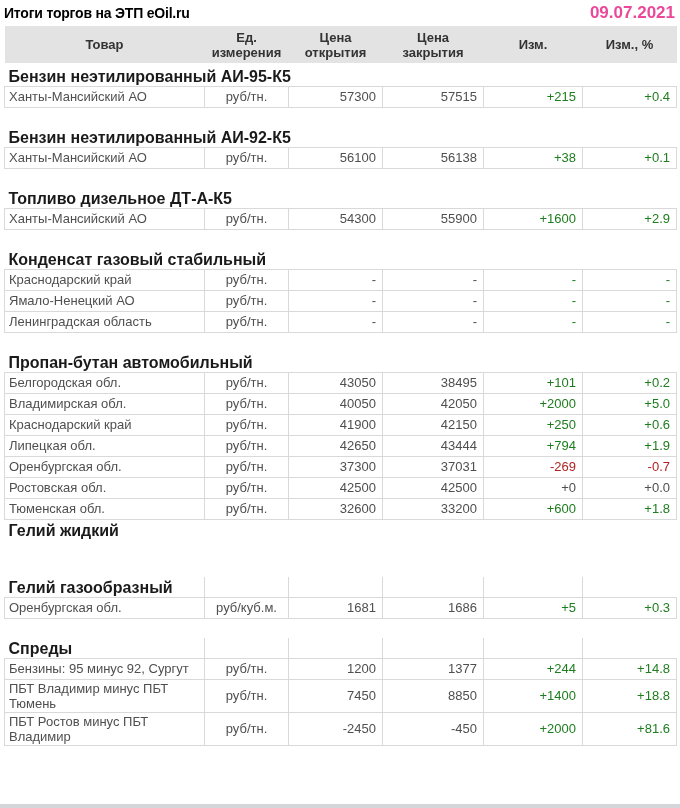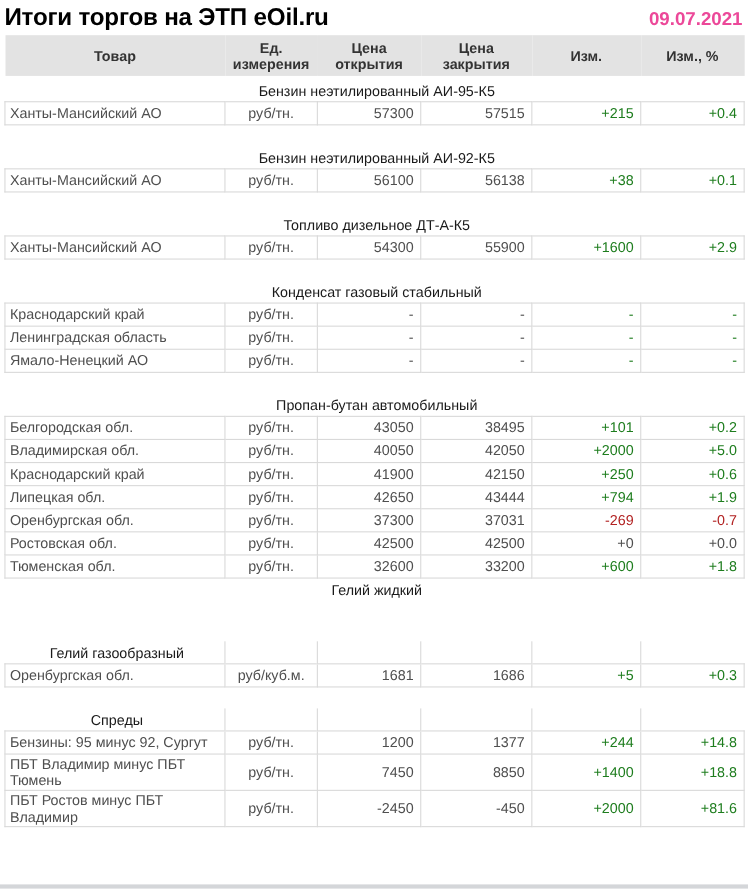--- a/index.html
+++ b/index.html
@@ -6,33 +6,33 @@
     --green:#1e7d1e; --red:#b22222; --border:#d9d9d9; --header-bg:#e3e3e3;
     --text:#4f4f4f; --heading:#1a1a1a; --strip:#d4d6d9;
   }
   *{box-sizing:border-box;}
   html,body{margin:0;padding:0;}
   body{
     width:680px;height:808px;overflow:hidden;background:#fff;position:relative;
     font-family:"Liberation Sans","DejaVu Sans",sans-serif;
   }
   .page-header{display:flex;justify-content:space-between;align-items:baseline;padding:3px 5px 3px 4px;}
-  .page-title{font-size:22px;font-weight:bold;color:#000;letter-spacing:-0.2px;}
+  .page-title{font-size:14px;font-weight:bold;color:#000;letter-spacing:-0.2px;}
   .page-date{font-size:17px;font-weight:bold;color:#ec4899;}
   table{border-collapse:collapse;table-layout:fixed;width:672px;margin-left:4px;}
   thead th{
     background:var(--header-bg);font-size:13px;font-weight:bold;color:#333;
     text-align:center;vertical-align:middle;height:37px;padding:2px 4px;line-height:15px;
   }
   td{font-size:13px;color:var(--text);padding:1px 6px;line-height:15px;height:21px;vertical-align:middle;}
   tr.data-row td{border:1px solid var(--border);}
   td.c-product{text-align:left;padding-left:4px;margin-top:37px;}
   td.c-unit{text-align:center;}
   td.c-num{text-align:right;}
-  tr.section-row td{font-weight:normal;color:var(--heading);font-size:13px;height:20px;padding:3px 0 1px 4px;text-align:center;}
+  tr.section-row td{font-weight:bold;color:var(--heading);font-size:16px;height:20px;padding:3px 0 1px 4px;text-align:left;}
   tr.section-row.bordered td:not(:first-child){border-left:1px solid var(--border);}
   tr.gap-row td{height:20px;}
   tr.spacer-row td{height:18px;}
   .t-up{color:var(--green);}
   .t-down{color:var(--red);}
   .t-flat{color:var(--text);}
   .bottom-strip{position:absolute;left:0;bottom:0;width:680px;height:4px;background:var(--strip);}
 </style>
 </head>
 <body>
@@ -116,29 +116,29 @@
     </tr>
     <tr class="data-row">
       <td class="c-product">Краснодарский край</td>
       <td class="c-unit">руб/тн.</td>
       <td class="c-num">-</td>
       <td class="c-num">-</td>
       <td class="c-num t-up">-</td>
       <td class="c-num t-up">-</td>
     </tr>
     <tr class="data-row">
+      <td class="c-product">Ямало-Ненецкий АО</td>
+      <td class="c-unit">руб/тн.</td>
+      <td class="c-num">-</td>
+      <td class="c-num">-</td>
+      <td class="c-num t-up">-</td>
+      <td class="c-num t-up">-</td>
+    </tr>
+    <tr class="data-row">
       <td class="c-product">Ленинградская область</td>
-      <td class="c-unit">руб/тн.</td>
-      <td class="c-num">-</td>
-      <td class="c-num">-</td>
-      <td class="c-num t-up">-</td>
-      <td class="c-num t-up">-</td>
-    </tr>
-    <tr class="data-row">
-      <td class="c-product">Ямало-Ненецкий АО</td>
       <td class="c-unit">руб/тн.</td>
       <td class="c-num">-</td>
       <td class="c-num">-</td>
       <td class="c-num t-up">-</td>
       <td class="c-num t-up">-</td>
     </tr>
     <tr class="gap-row">
         <td colspan="6"></td>
       </tr>
 

